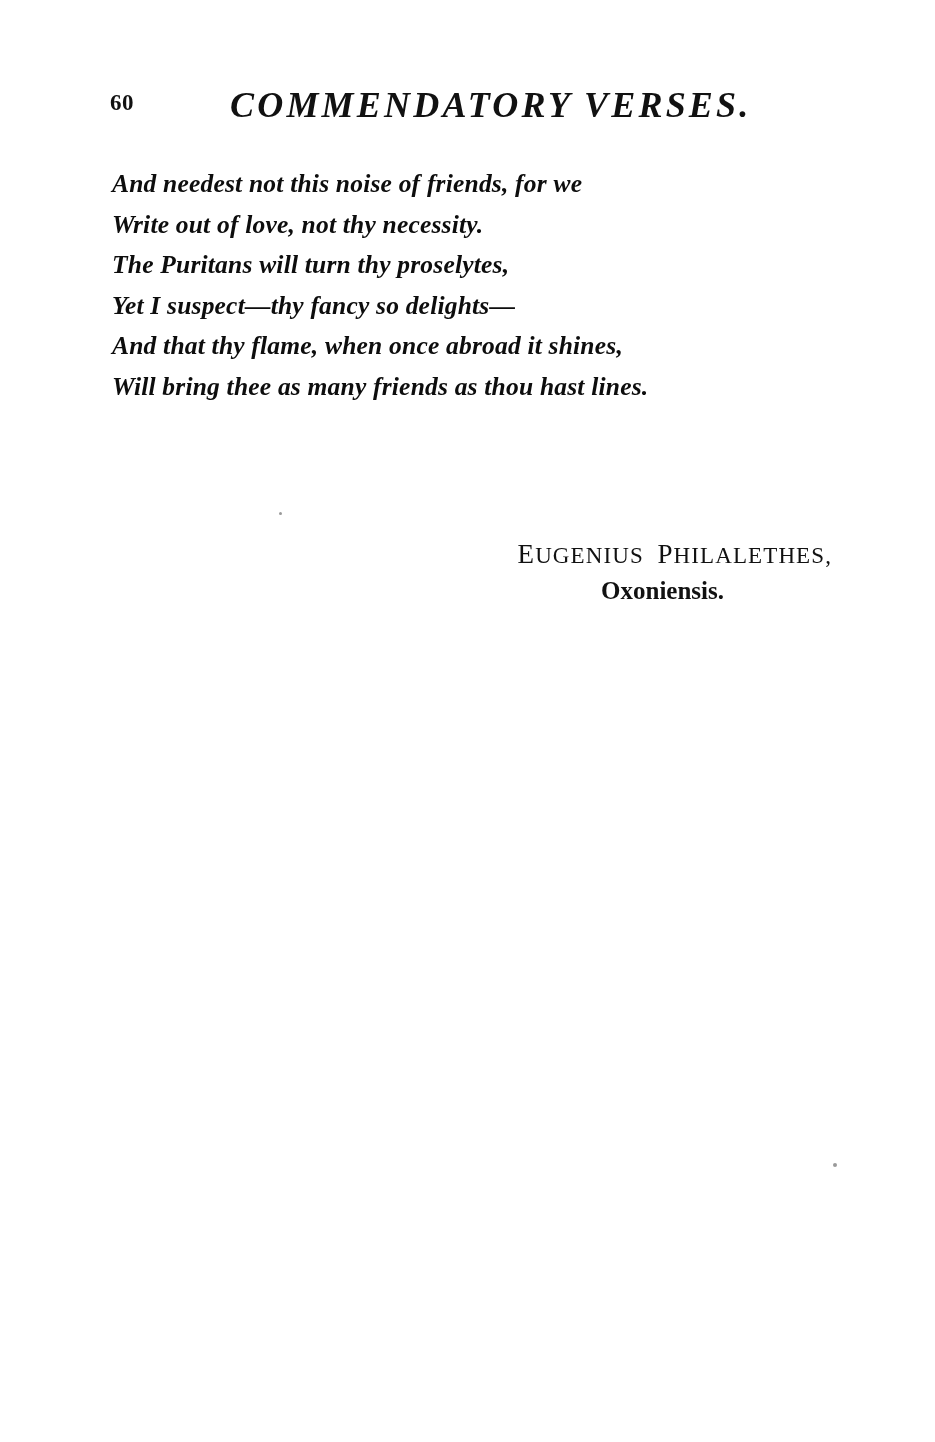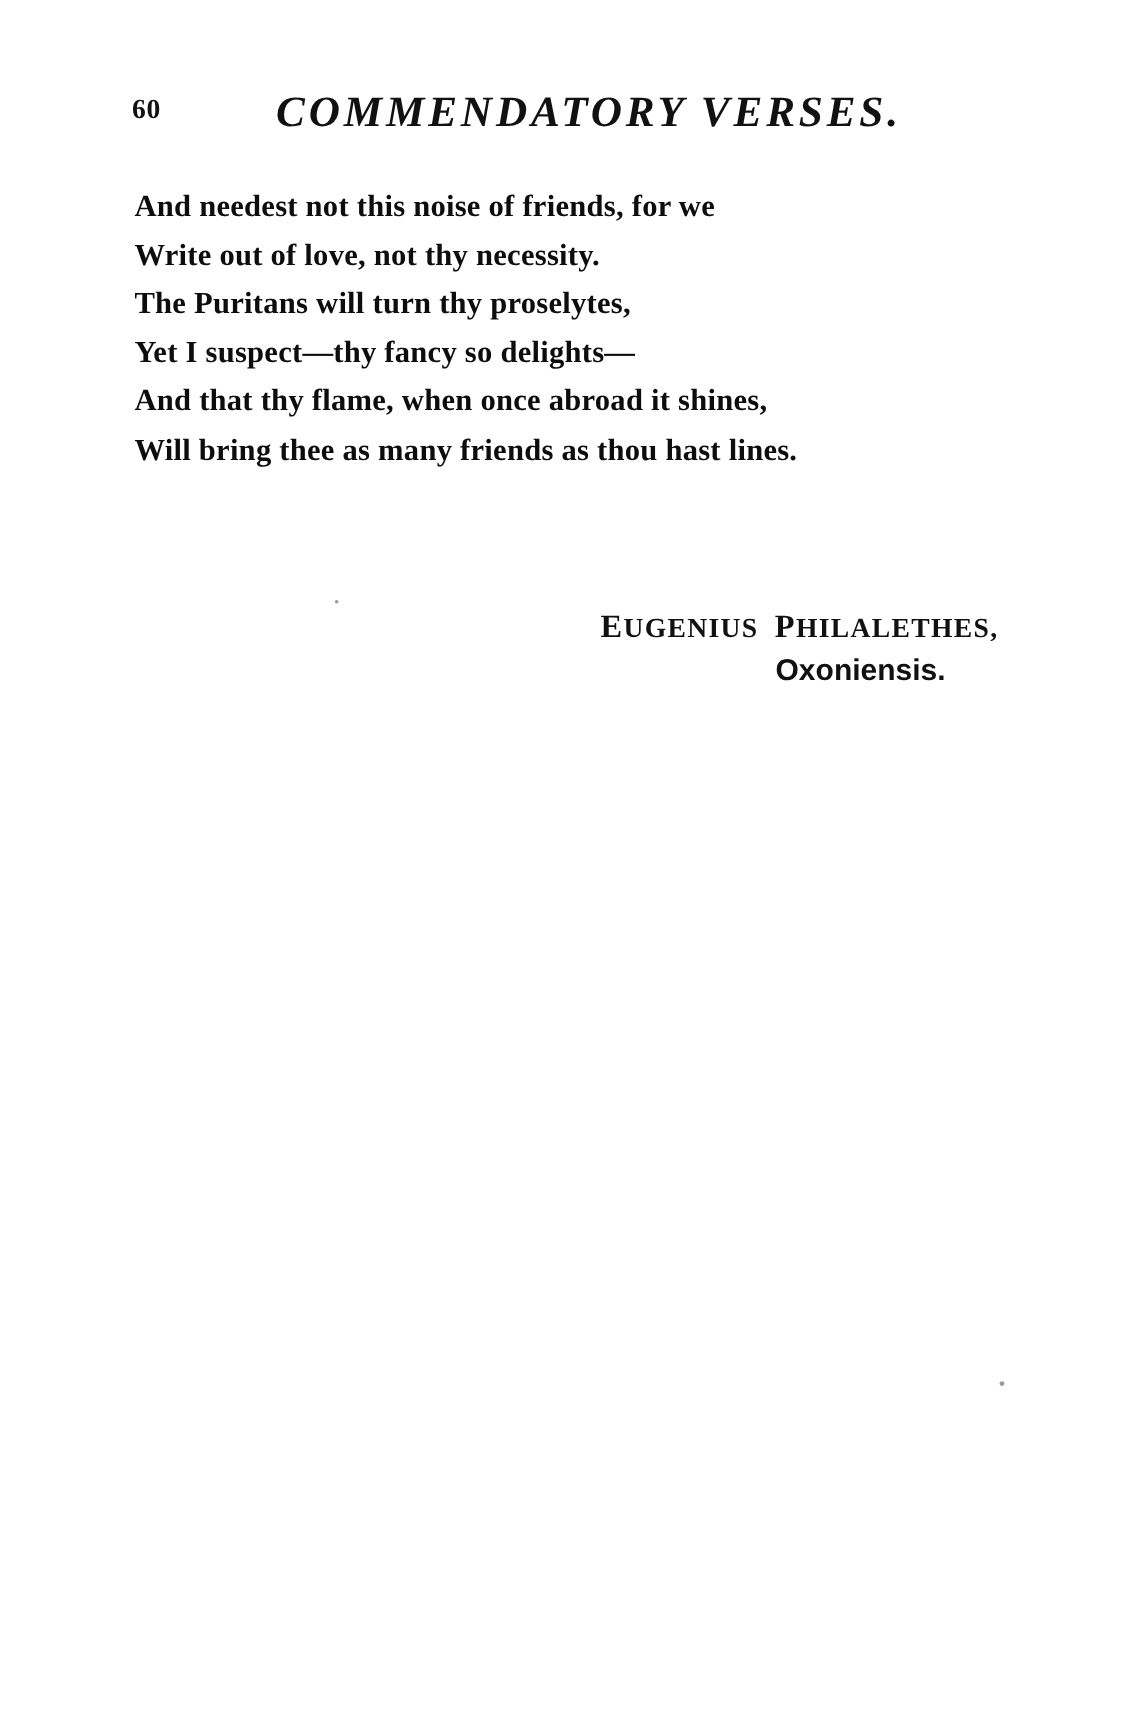--- a/index.html
+++ b/index.html
@@ -10,21 +10,21 @@
   body {
     width: 935px;
     height: 1442px;
     position: relative;
     font-family: "Liberation Serif", serif;
     color: #111111;
     overflow: hidden;
   }
   .page {
     position: absolute;
-    top: 0; left: 0;
+    top: 12px; left: 0;
     width: 935px;
     height: 1076px;
   }
   .header {
     position: absolute;
     top: 72px;
     left: 110px;
     width: 720px;
     height: 40px;
   }
@@ -46,54 +46,56 @@
     font-weight: bold;
     font-size: 36px;
     letter-spacing: 3.2px;
     white-space: nowrap;
   }
   .verse {
     position: absolute;
     top: 152px;
     left: 112px;
     width: 760px;
+    font-style: italic;
   }
   .verse-line {
     font-family: "Liberation Serif", serif;
     font-size: 25.5px;
     font-weight: bold;
     line-height: 40.5px;
     letter-spacing: 0.2px;
     white-space: nowrap;
     color: #0d0d0d;
   }
   .signature {
     position: absolute;
     top: 505px;
     left: 112px;
     width: 720px;
     text-align: right;
   }
   .sig-name {
     font-family: "Liberation Serif", serif;
-    font-weight: bold;
+    font-weight: normal;
     font-size: 23px;
     letter-spacing: 1.1px;
     line-height: 34px;
     white-space: nowrap;
+    margin-top: 20px;
   }
   .sig-name .cap {
     font-size: 27px;
   }
   .sig-place {
-    font-family: Liberation Sans, sans-serif;
+    font-family: Liberation Serif, serif;
     font-weight: bold;
     font-size: 25px;
     line-height: 36px;
-    margin-right: 44px;
+    margin-right: 108px;
     white-space: nowrap;
   }
   .speck {
     position: absolute;
     background: #9a9a9a;
     border-radius: 50%;
   }
   .speck-a { left: 279px; top: 500px; width: 3px; height: 3px; }
   .speck-b { left: 833px; top: 1151px; width: 4px; height: 4px; }
 </style>

